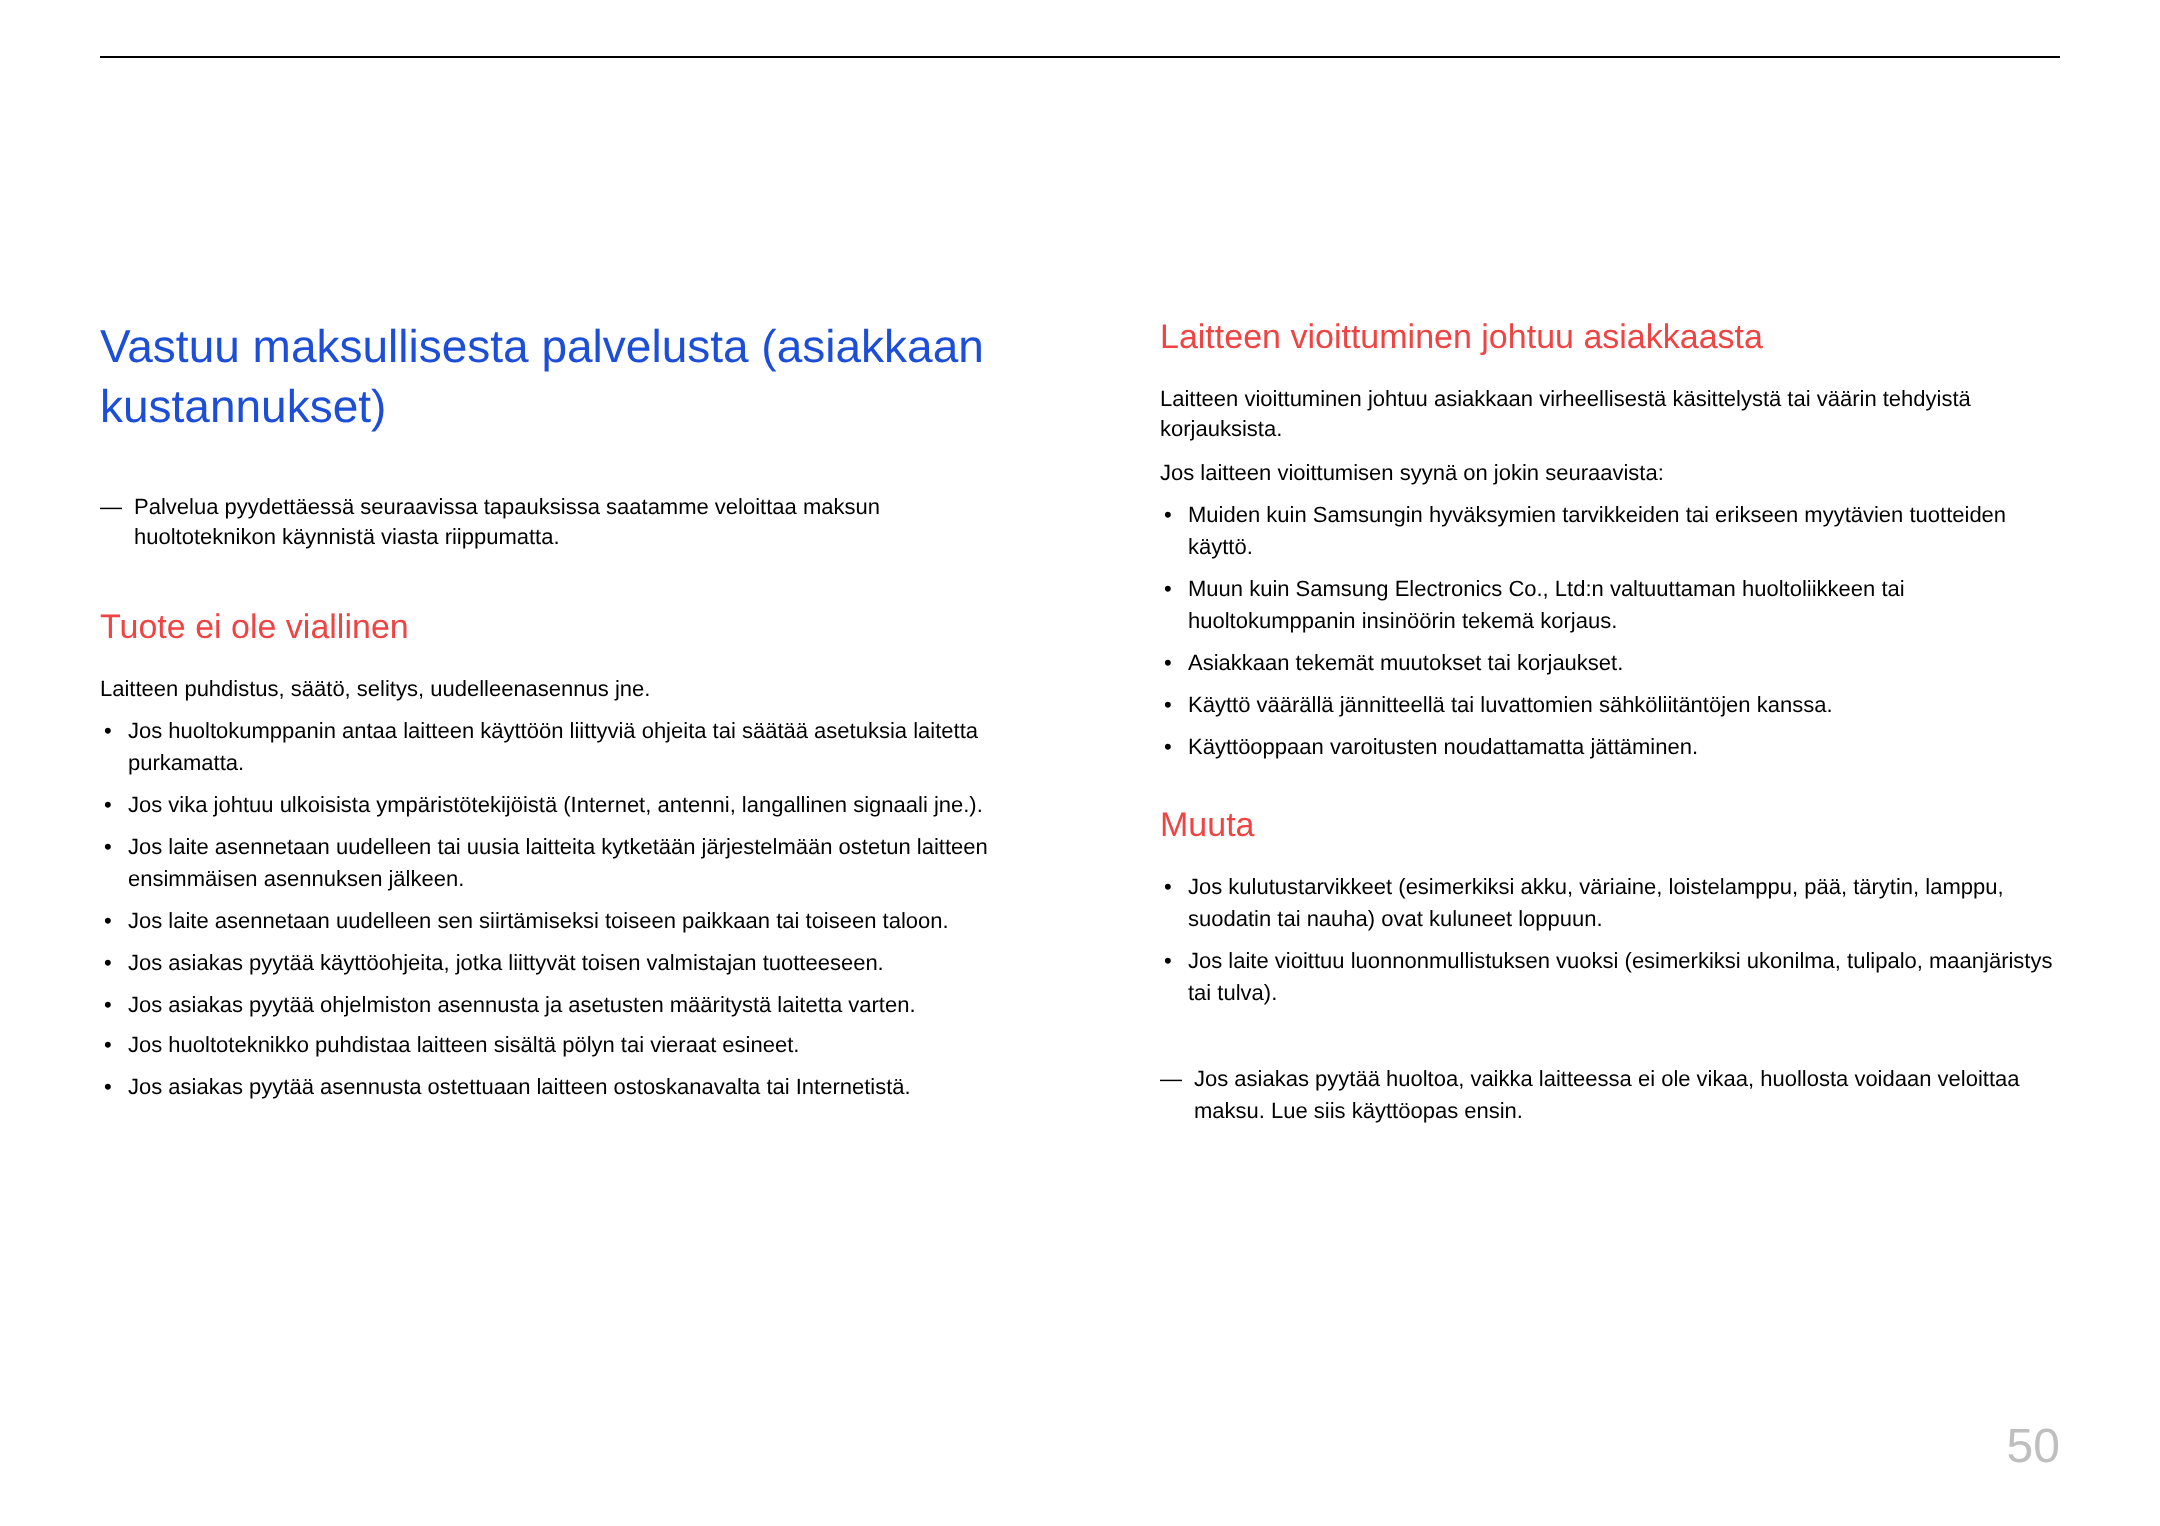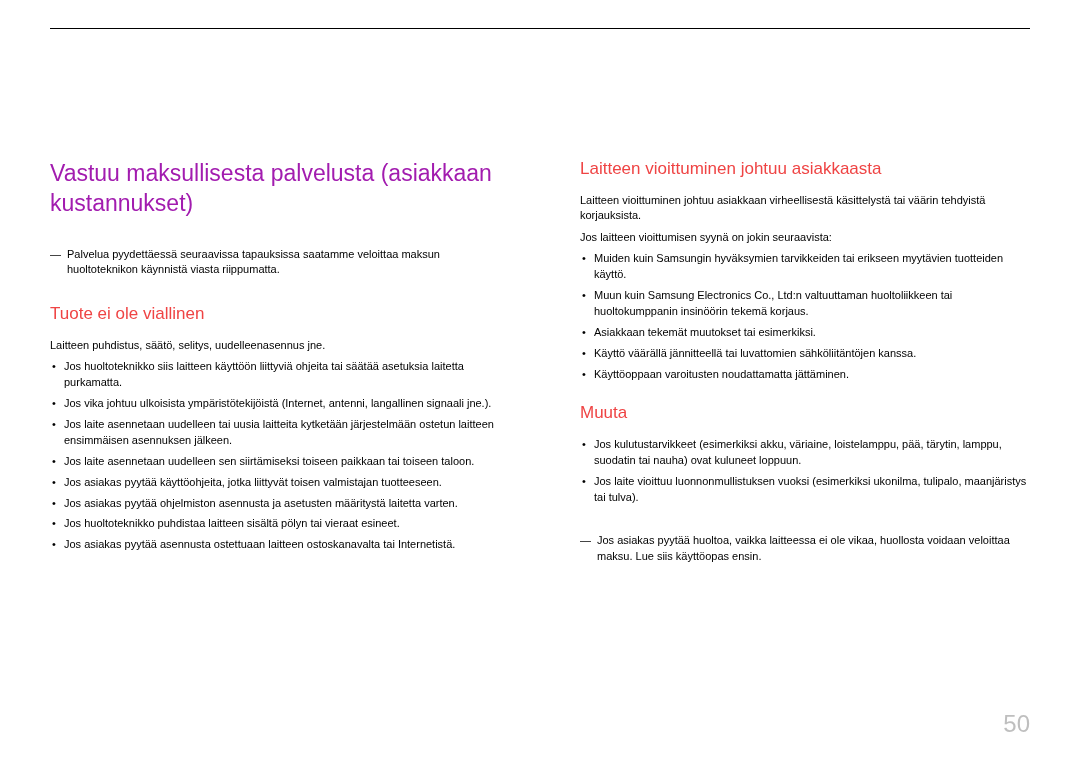--- a/index.html
+++ b/index.html
@@ -25,21 +25,21 @@
   }
   .content {
     display: flex;
     gap: 80px;
   }
   .col {
     flex: 1;
     min-width: 0;
   }
   .main-heading {
-    color: #a21caf;
+    color: #1d4ed8;
     font-size: 23px;
     font-weight: 400;
     line-height: 1.3;
     margin-bottom: 20px;
   }
   .dash-note {
     font-size: 11px;
     line-height: 1.4;
     display: flex;
     gap: 6px;
@@ -98,39 +98,39 @@
     <div class="col">
       <h1 class="main-heading">Vastuu maksullisesta palvelusta (asiakkaan kustannukset)</h1>
 
       <div class="dash-note">
         <span>Palvelua pyydettäessä seuraavissa tapauksissa saatamme veloittaa maksun huoltoteknikon käynnistä viasta riippumatta.</span>
       </div>
 
       <h2 class="section-heading">Tuote ei ole viallinen</h2>
       <p class="para">Laitteen puhdistus, säätö, selitys, uudelleenasennus jne.</p>
       <ul class="bullets">
-        <li>Jos huoltoteknikko siis laitteen käyttöön liittyviä ohjeita tai säätää asetuksia laitetta purkamatta.</li>
+        <li>Jos huoltokumppanin antaa laitteen käyttöön liittyviä ohjeita tai säätää asetuksia laitetta purkamatta.</li>
         <li>Jos vika johtuu ulkoisista ympäristötekijöistä (Internet, antenni, langallinen signaali jne.).</li>
         <li>Jos laite asennetaan uudelleen tai uusia laitteita kytketään järjestelmään ostetun laitteen ensimmäisen asennuksen jälkeen.</li>
         <li>Jos laite asennetaan uudelleen sen siirtämiseksi toiseen paikkaan tai toiseen taloon.</li>
         <li>Jos asiakas pyytää käyttöohjeita, jotka liittyvät toisen valmistajan tuotteeseen.</li>
         <li>Jos asiakas pyytää ohjelmiston asennusta ja asetusten määritystä laitetta varten.</li>
         <li>Jos huoltoteknikko puhdistaa laitteen sisältä pölyn tai vieraat esineet.</li>
         <li>Jos asiakas pyytää asennusta ostettuaan laitteen ostoskanavalta tai Internetistä.</li>
       </ul>
     </div>
 
     <div class="col">
       <h2 class="section-heading">Laitteen vioittuminen johtuu asiakkaasta</h2>
       <p class="para">Laitteen vioittuminen johtuu asiakkaan virheellisestä käsittelystä tai väärin tehdyistä korjauksista.</p>
       <p class="para">Jos laitteen vioittumisen syynä on jokin seuraavista:</p>
       <ul class="bullets">
         <li>Muiden kuin Samsungin hyväksymien tarvikkeiden tai erikseen myytävien tuotteiden käyttö.</li>
         <li>Muun kuin Samsung Electronics Co., Ltd:n valtuuttaman huoltoliikkeen tai huoltokumppanin insinöörin tekemä korjaus.</li>
-        <li>Asiakkaan tekemät muutokset tai esimerkiksi.</li>
+        <li>Asiakkaan tekemät muutokset tai korjaukset.</li>
         <li>Käyttö väärällä jännitteellä tai luvattomien sähköliitäntöjen kanssa.</li>
         <li>Käyttöoppaan varoitusten noudattamatta jättäminen.</li>
       </ul>
 
       <h2 class="section-heading">Muuta</h2>
       <ul class="bullets">
         <li>Jos kulutustarvikkeet (esimerkiksi akku, väriaine, loistelamppu, pää, tärytin, lamppu, suodatin tai nauha) ovat kuluneet loppuun.</li>
         <li>Jos laite vioittuu luonnonmullistuksen vuoksi (esimerkiksi ukonilma, tulipalo, maanjäristys tai tulva).</li>
       </ul>
       <div class="dash-note">

